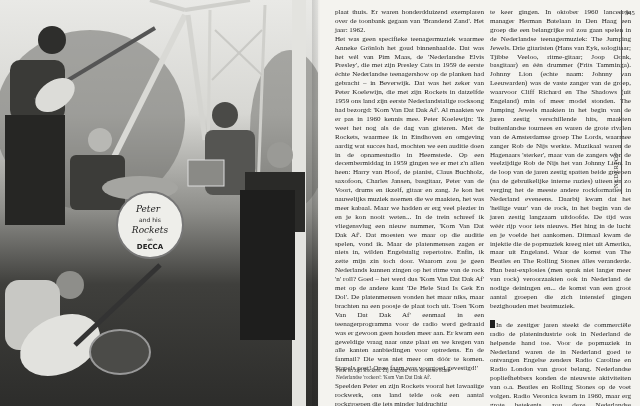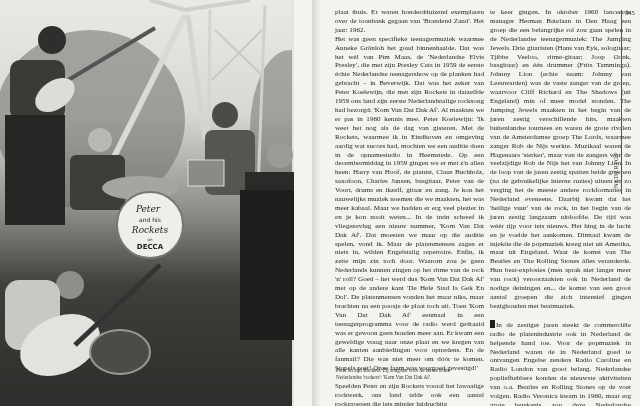--- a/index.html
+++ b/index.html
@@ -6,21 +6,21 @@
     body {
       width: 640px; height: 406px; overflow: hidden;
       background: #f4f3ef;
       font-family: "Liberation Serif", "DejaVu Serif", serif;
       color: #2a2a2a;
       position: relative;
     }
     .spread { position: absolute; inset: 0; }
     
     .photo {
-      position: absolute; left: 0; top: 0; width: 294px; height: 406px;
+      position: absolute; left: 0; top: 0; width: 318px; height: 406px;
       overflow: hidden;
       background: linear-gradient(180deg, #e9e9e6 0%, #d7d7d3 28%, #8d8d89 52%, #3f3f3c 70%, #2d2d2b 100%);
     }
     .photo svg { position: absolute; left: 0; top: 0; }
     .gutter {
       position: absolute; left: 312px; top: 0; width: 12px; height: 406px;
       background: linear-gradient(90deg, rgba(0,0,0,0.12), rgba(0,0,0,0) 70%);
     }
     
     .col {

